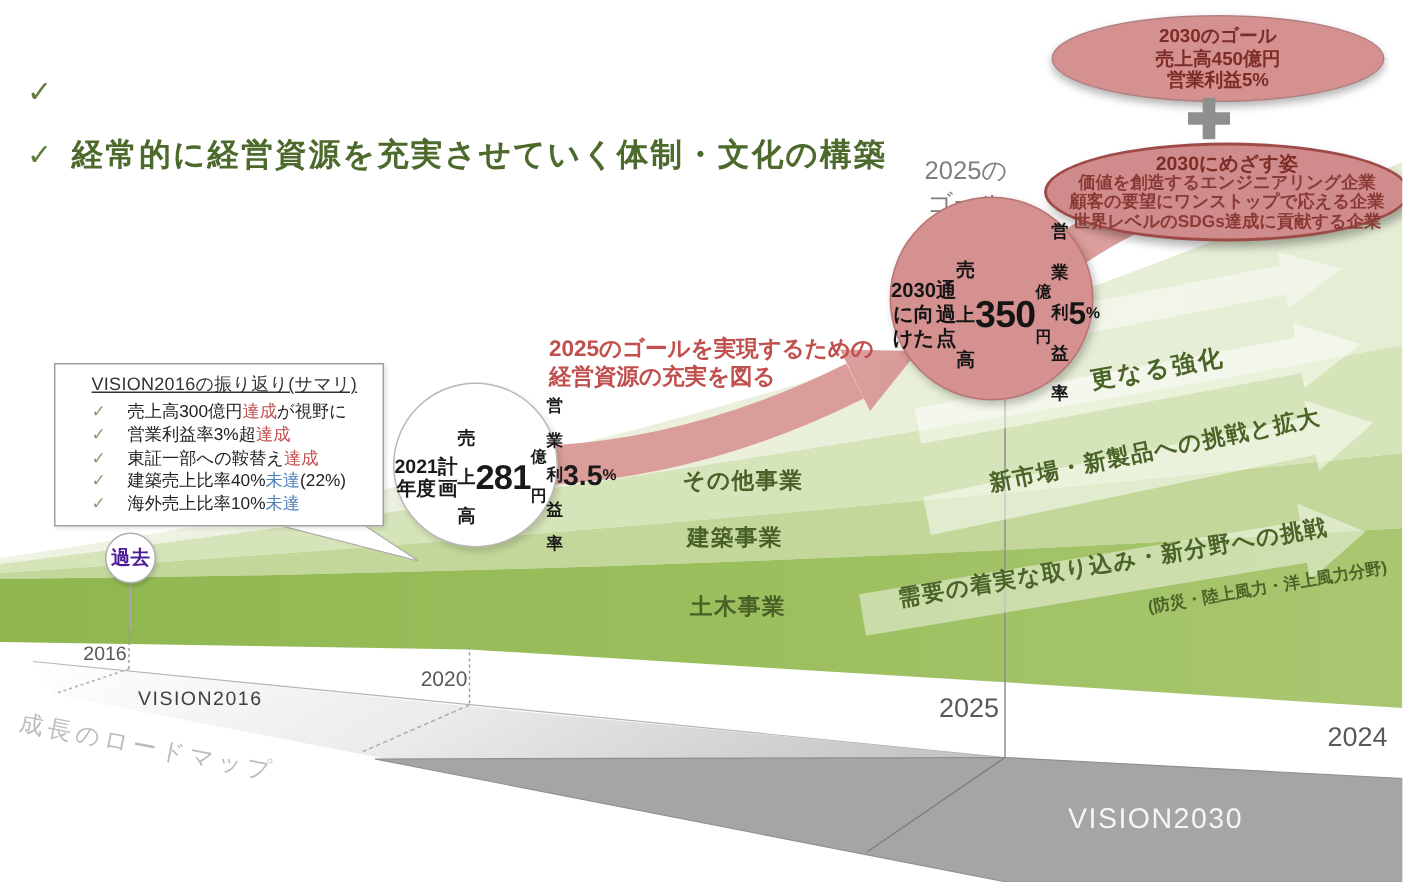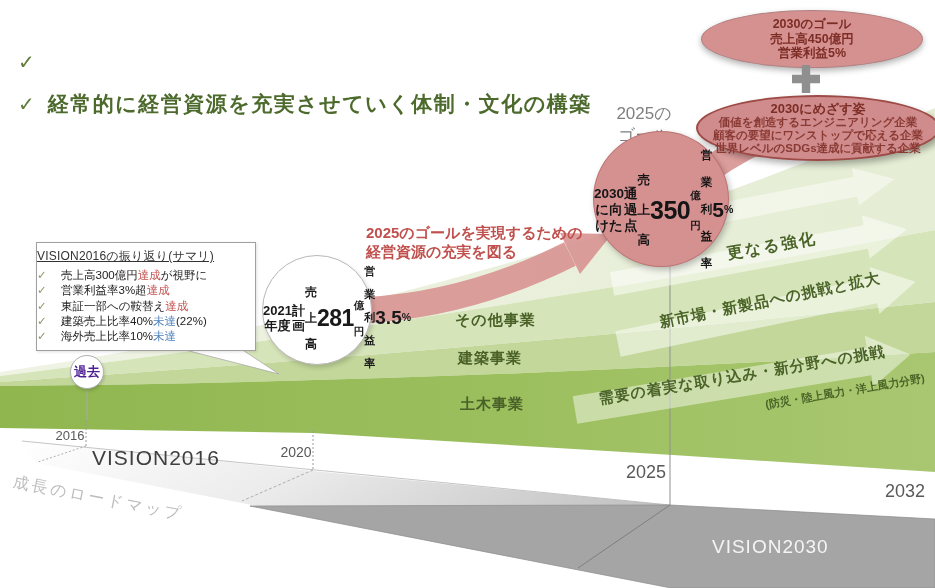--- a/index.html
+++ b/index.html
@@ -10,21 +10,21 @@
   }
   .abs{position:absolute;}
   .nowrap{white-space:nowrap;}
   
   .hdr-row{display:flex;align-items:flex-start;margin-bottom:14px;}
   .hdr-check{font-size:20px;color:#5f7d3c;margin-right:13px;line-height:28px;}
   .hdr-text{font-size:21px;font-weight:bold;color:#4d6a2d;letter-spacing:1.5px;line-height:28px;}
   
   .review-box{
     left:36px;top:242px;width:220px;background:#fff;border:1px solid #a0a0a0;
-    padding:5px 8px 6px 0;box-sizing:border-box;box-shadow:1px 1px 3px rgba(0,0,0,.12);
+    padding:5px 8px 6px 24px;box-sizing:border-box;box-shadow:1px 1px 3px rgba(0,0,0,.12);
   }
   .review-title{font-size:12px;color:#333;text-decoration:underline;margin-bottom:3px;letter-spacing:.2px;}
   .review-item{display:flex;font-size:11.5px;line-height:15.3px;color:#222;}
   .review-check{width:24px;flex:0 0 24px;color:#8a9a6a;}
   .st-achieved{color:#c0504d;}
   .st-missed{color:#4f81bd;}
   
   .circle{border-radius:50%;display:flex;flex-direction:row;align-items:center;text-align:center;box-sizing:border-box;}
   .past-circle{left:70px;top:355px;width:34px;height:34px;background:#fff;border:1.5px solid #b0b0b0;
     justify-content:center;font-size:13px;font-weight:bold;color:#4c1d95;box-shadow:1px 2px 3px rgba(0,0,0,.15);}
@@ -53,21 +53,21 @@
   .aim-ellipse .l{font-size:11.5px;font-weight:bold;color:#8a3a34;line-height:13.2px;}
   .plus-shape{left:792px;top:65px;width:28px;height:28px;background:#8f8f8f;
     clip-path:polygon(35% 0,65% 0,65% 35%,100% 35%,100% 65%,65% 65%,65% 100%,35% 100%,35% 65%,0 65%,0 35%,35% 35%);
     filter:drop-shadow(1px 2px 2px rgba(0,0,0,.35));}
   
   .goal2025{left:600px;top:103px;width:88px;text-align:center;font-size:17px;color:#7f7f7f;line-height:22px;}
   .resource-note{left:366px;top:224px;font-size:15px;font-weight:bold;color:#c0504d;line-height:18.5px;}
   .band-label{font-size:15px;font-weight:bold;color:#496027;letter-spacing:1px;}
   .arrow-label{font-weight:bold;color:#4a6428;text-align:center;}
   .yr{color:#595959;text-align:center;}
-  .vision16{left:92px;top:446px;font-size:21px;color:#3f3f3f;letter-spacing:1px;}
+  .vision16{left:92px;top:458px;font-size:13px;color:#3f3f3f;letter-spacing:1px;}
   .vision30{left:712px;top:536px;font-size:19px;color:#f5f5f5;letter-spacing:1px;}
   .roadmap{left:15px;top:472px;font-size:16px;color:#bcbcbc;letter-spacing:3px;transform:rotate(11deg);transform-origin:left top;}
 </style>
 </head>
 <body>
 
 <div id="canvas">
 
   <svg class="abs" style="left:0;top:0;" width="935" height="588" viewBox="0 0 935 588">
     <defs>
@@ -227,19 +227,19 @@
   <div class="abs band-label nowrap" style="left:460px;top:395px;">土木事業</div>
 
   <div class="abs arrow-label nowrap" style="left:697px;top:236px;width:150px;font-size:16px;letter-spacing:2px;transform:rotate(-10deg);">更なる強化</div>
   <div class="abs arrow-label nowrap" style="left:655px;top:291px;width:230px;font-size:15px;letter-spacing:1px;transform:rotate(-11.5deg);">新市場・新製品への挑戦と拡大</div>
   <div class="abs arrow-label nowrap" style="left:597px;top:366px;width:290px;font-size:15px;letter-spacing:1px;transform:rotate(-9.5deg);">需要の着実な取り込み・新分野への挑戦</div>
   <div class="abs arrow-label nowrap" style="left:745px;top:384px;width:200px;font-size:11px;transform:rotate(-9.5deg);">(防災・陸上風力・洋上風力分野)</div>
 
   <div class="abs yr" style="left:48px;top:428px;width:44px;font-size:13px;">2016</div>
   <div class="abs yr" style="left:272px;top:444px;width:48px;font-size:14px;">2020</div>
   <div class="abs yr" style="left:618px;top:462px;width:56px;font-size:18px;">2025</div>
-  <div class="abs yr" style="left:877px;top:481px;width:56px;font-size:18px;">2032</div>
+  <div class="abs yr" style="left:877px;top:481px;width:56px;font-size:18px;">2024</div>
 
   <div class="abs vision16 nowrap">VISION2016</div>
   <div class="abs vision30 nowrap">VISION2030</div>
   <div class="abs roadmap nowrap">成長のロードマップ</div>
 
 </div>
 
 </body></html>

